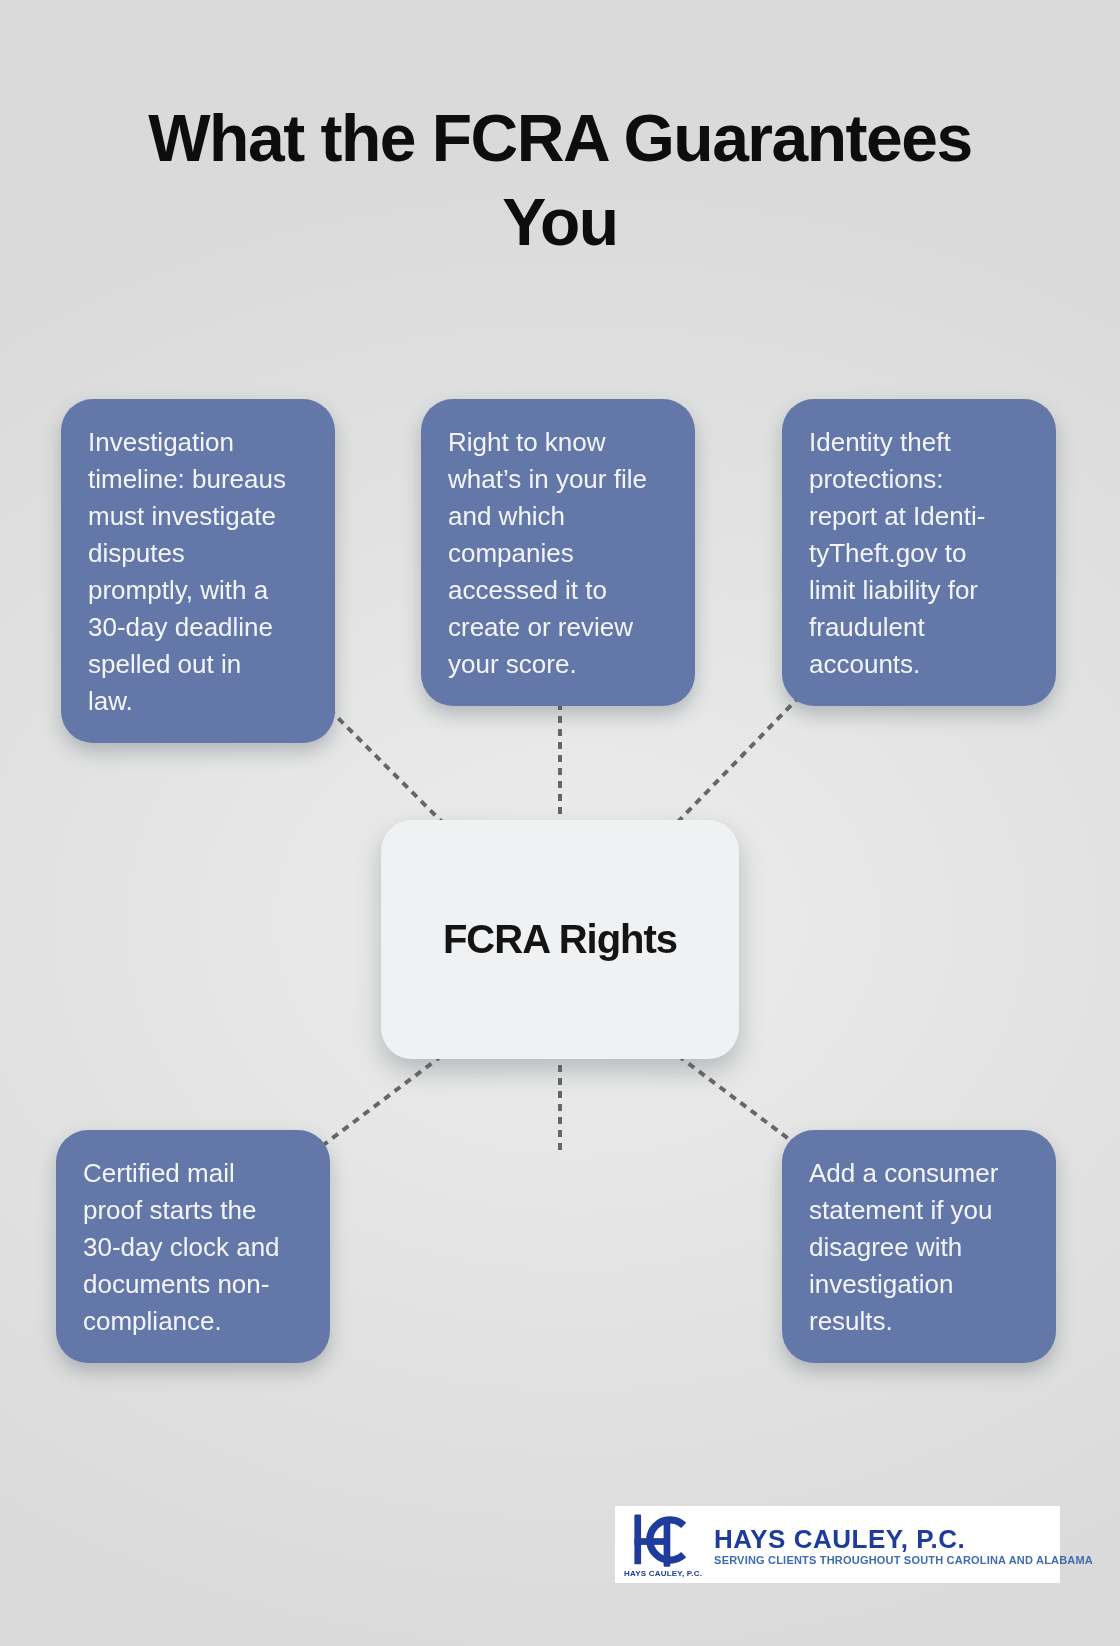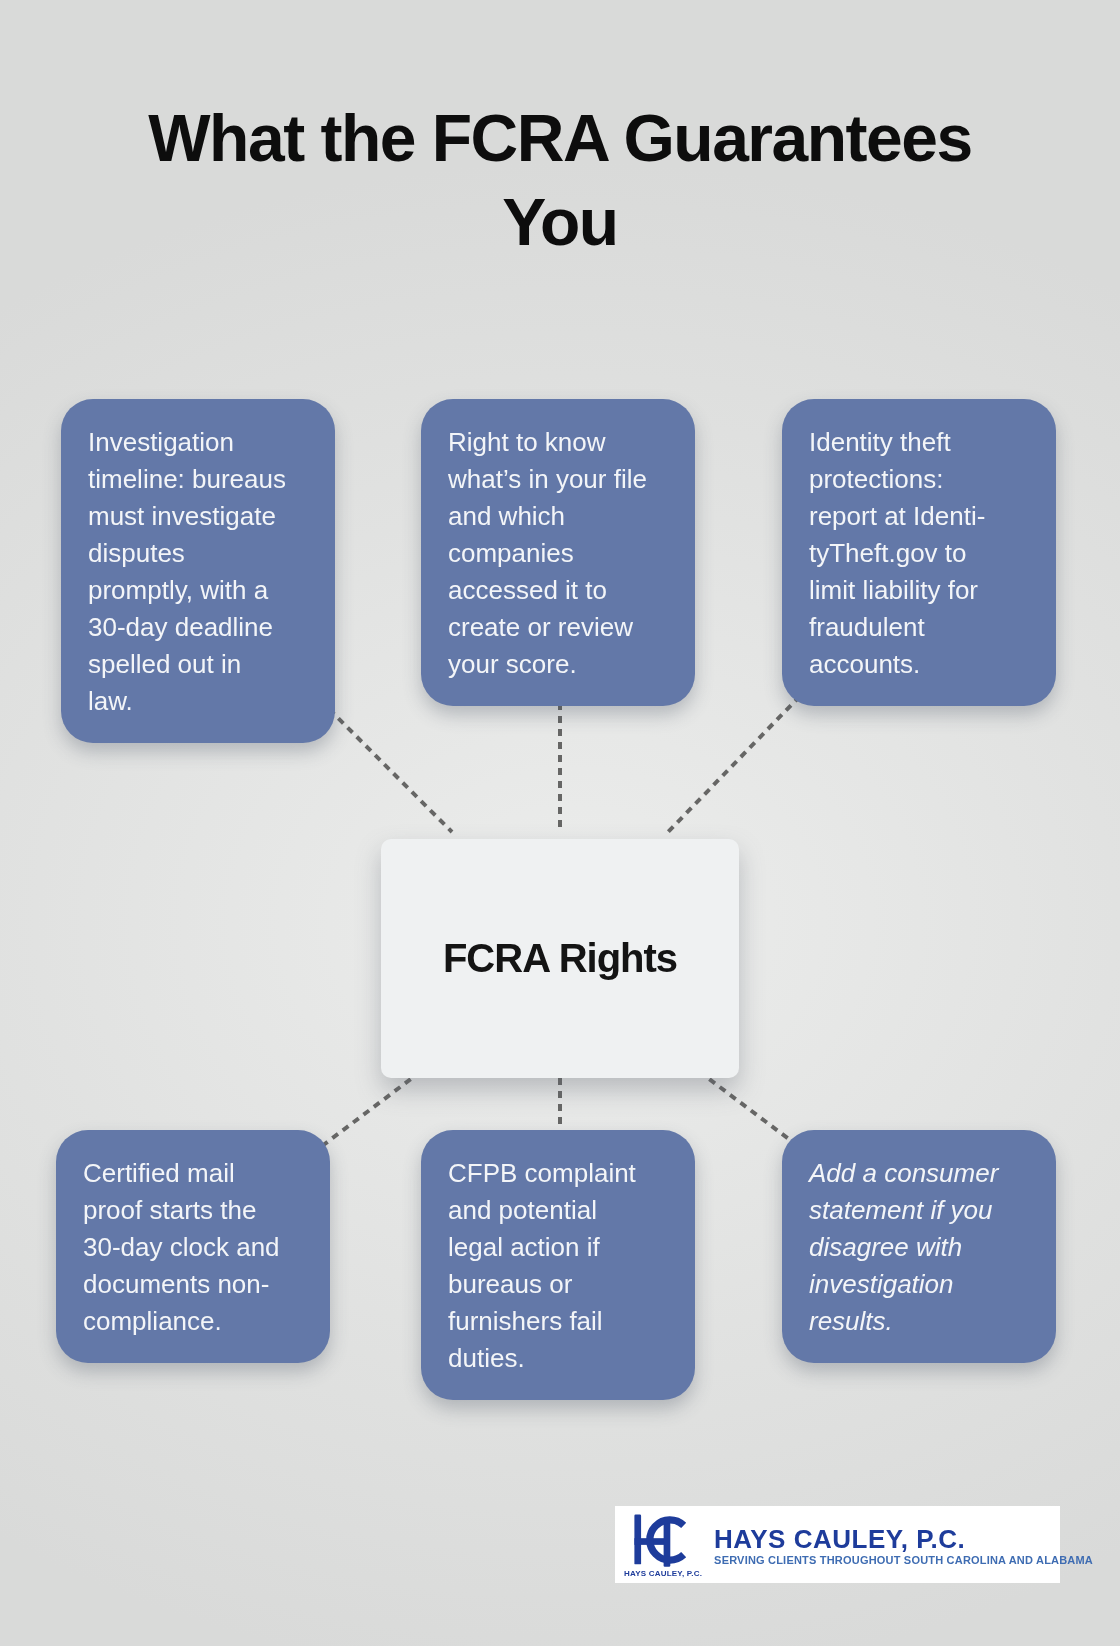--- a/index.html
+++ b/index.html
@@ -45,32 +45,31 @@
     color:#f3f5f8;
     font-size:26px;
     line-height:37px;
     font-weight:400;
   }
   .pos-0{left:61px;top:399px;}
   .pos-1{left:421px;top:399px;}
   .pos-2{left:782px;top:399px;}
   .pos-3{left:56px;top:1130px;}
   .pos-4{left:421px;top:1130px;}
-  .pos-5{left:782px;top:1130px;font-style:italic;}
+  .pos-5{left:782px;top:1130px;}
 
   
   .center-node{
     position:absolute;
     left:381px;top:820px;width:358px;height:239px;
     background:#eff1f2;
-    border-radius:10px;
+    border-radius:31px;
     box-shadow:0 12px 24px rgba(95,100,112,0.35);
     display:flex;align-items:center;justify-content:center;
     z-index:2;
-    margin-top:19px;
   }
   .center-label{
     font-size:40px;
     font-weight:700;
     letter-spacing:-1px;
     color:#141414;
   }
 
   
   .logo-box{
@@ -146,28 +145,20 @@
   </div>
 
   <div class="node pos-3">
     <div class="node-text">Certified mail
 proof starts the
 30-day clock and
 documents non-
 compliance.</div>
   </div>
 
-  <div class="node pos-4">
-    <div class="node-text">CFPB complaint
-and potential
-legal action if
-bureaus or
-furnishers fail
-duties.</div>
-  </div>
 
   <div class="node pos-5">
     <div class="node-text">Add a consumer
 statement if you
 disagree with
 investigation
 results.</div>
   </div>
 
   <div class="center-node">

